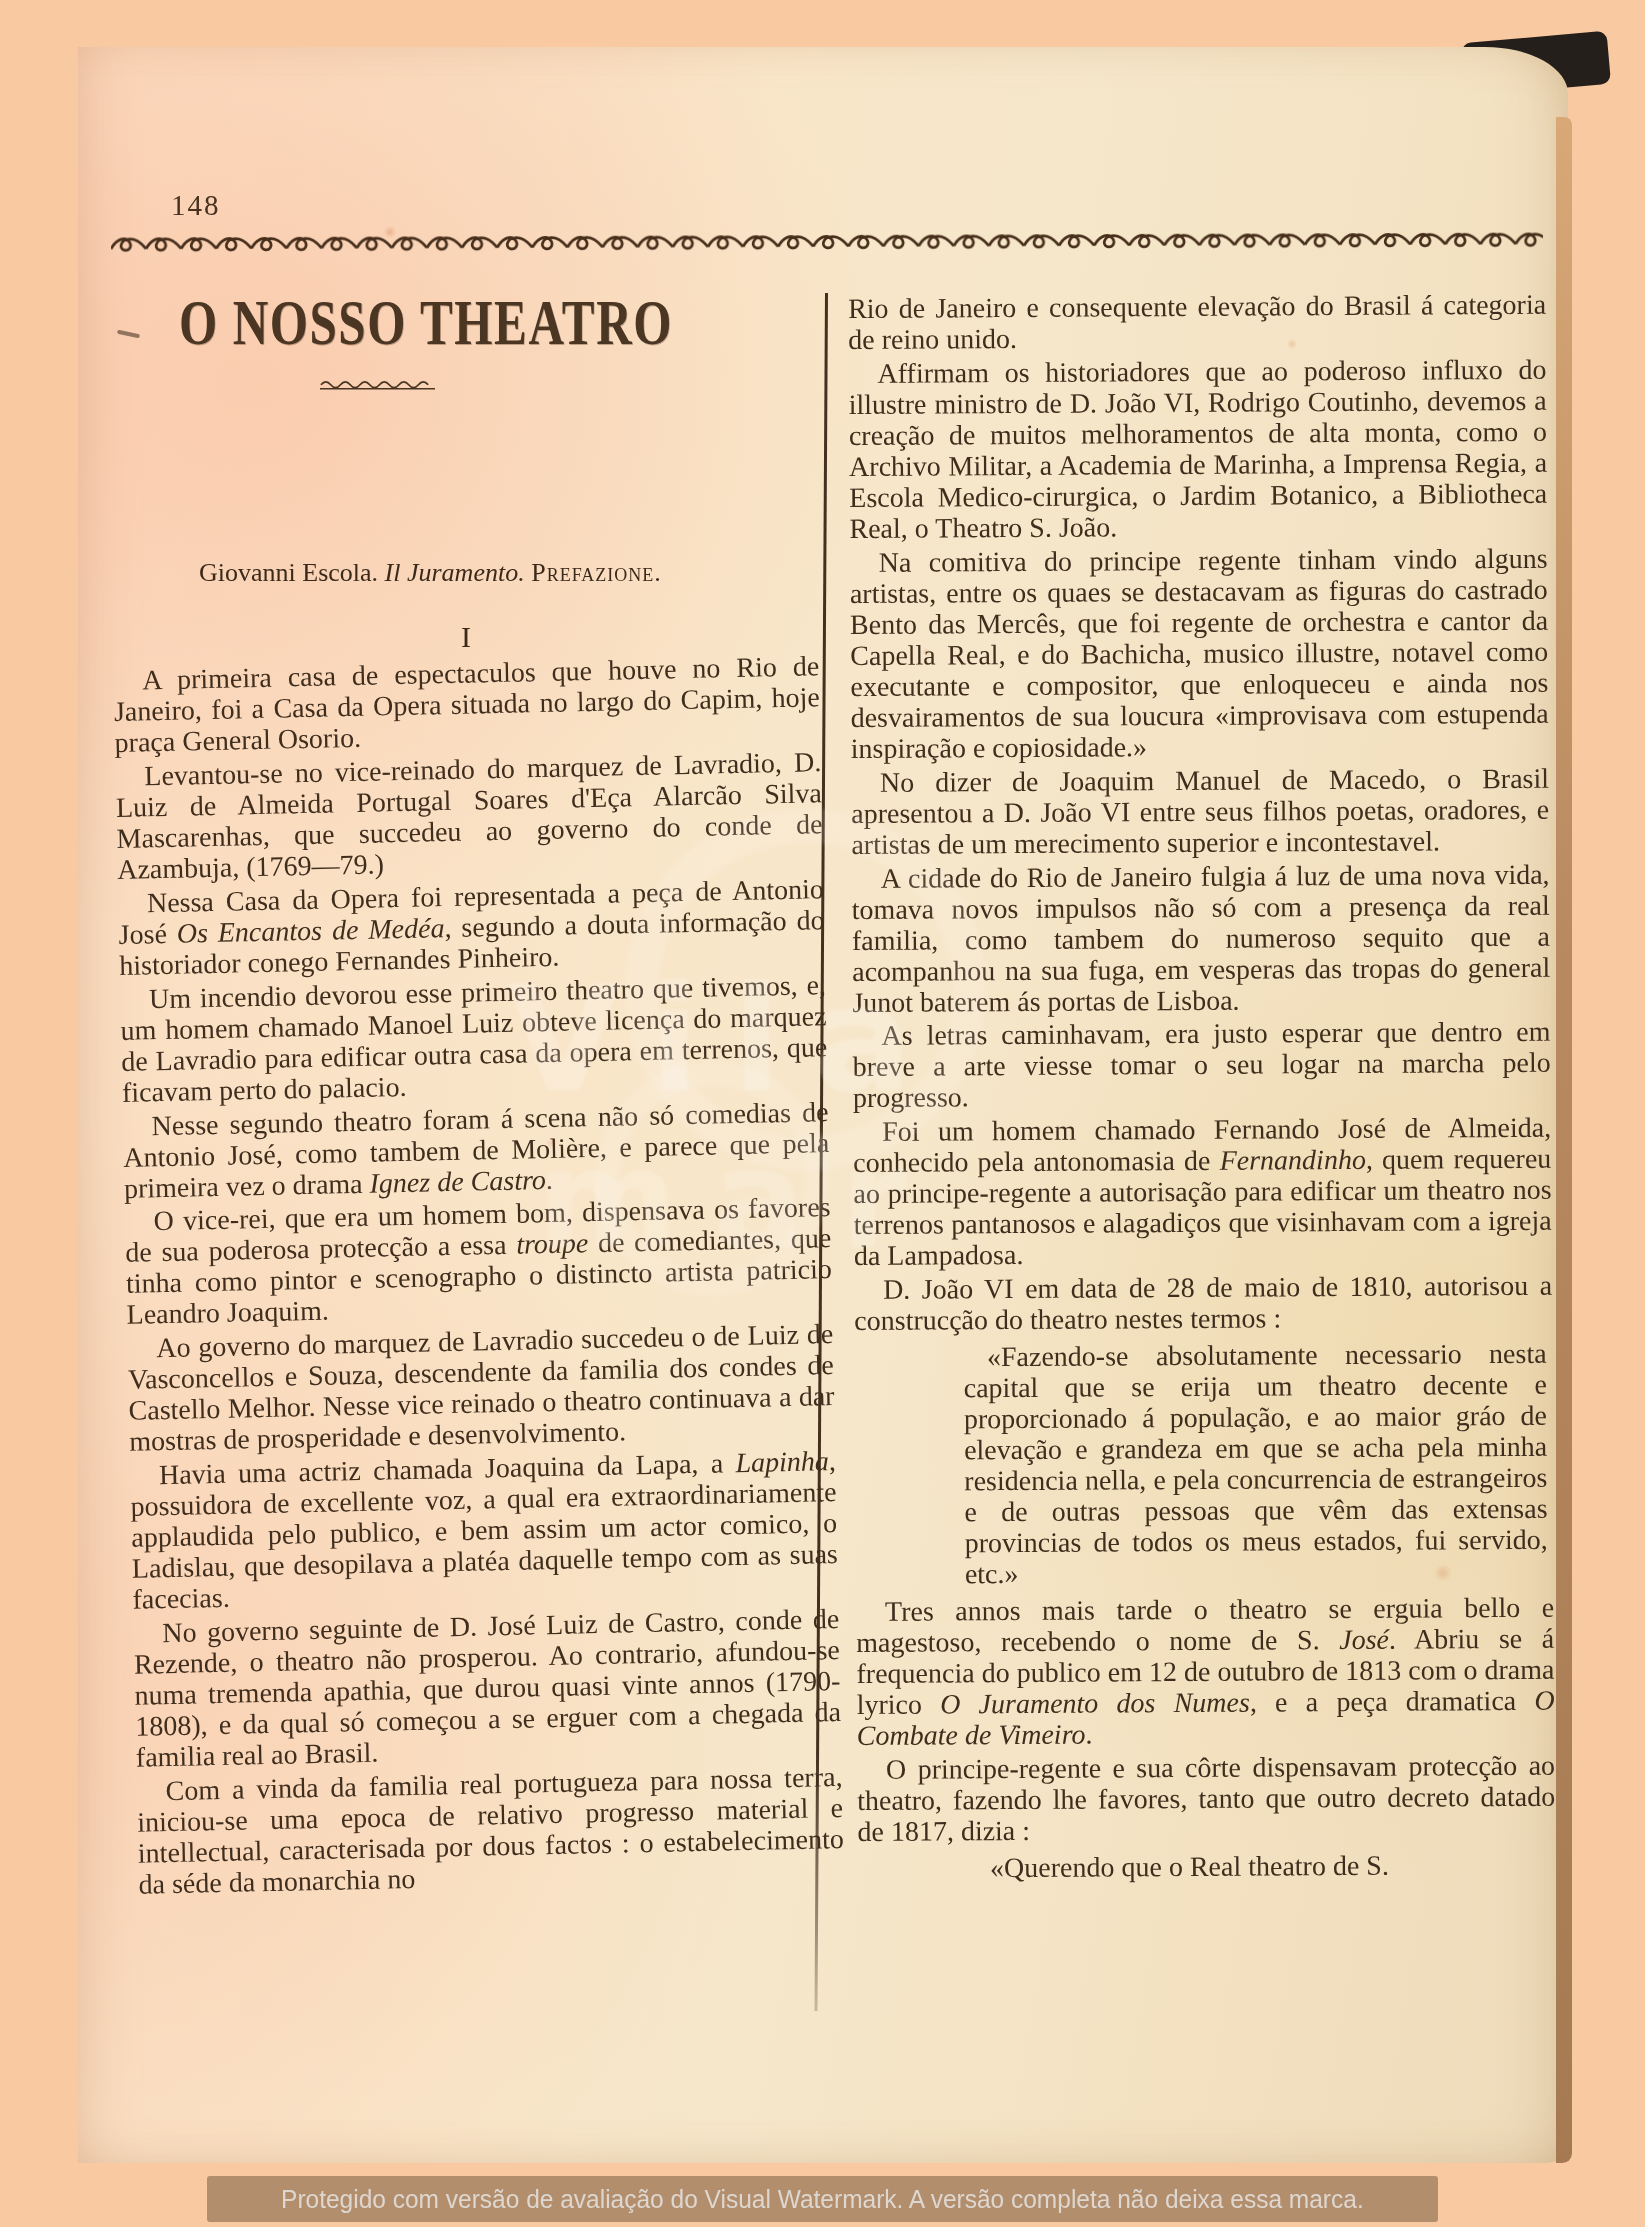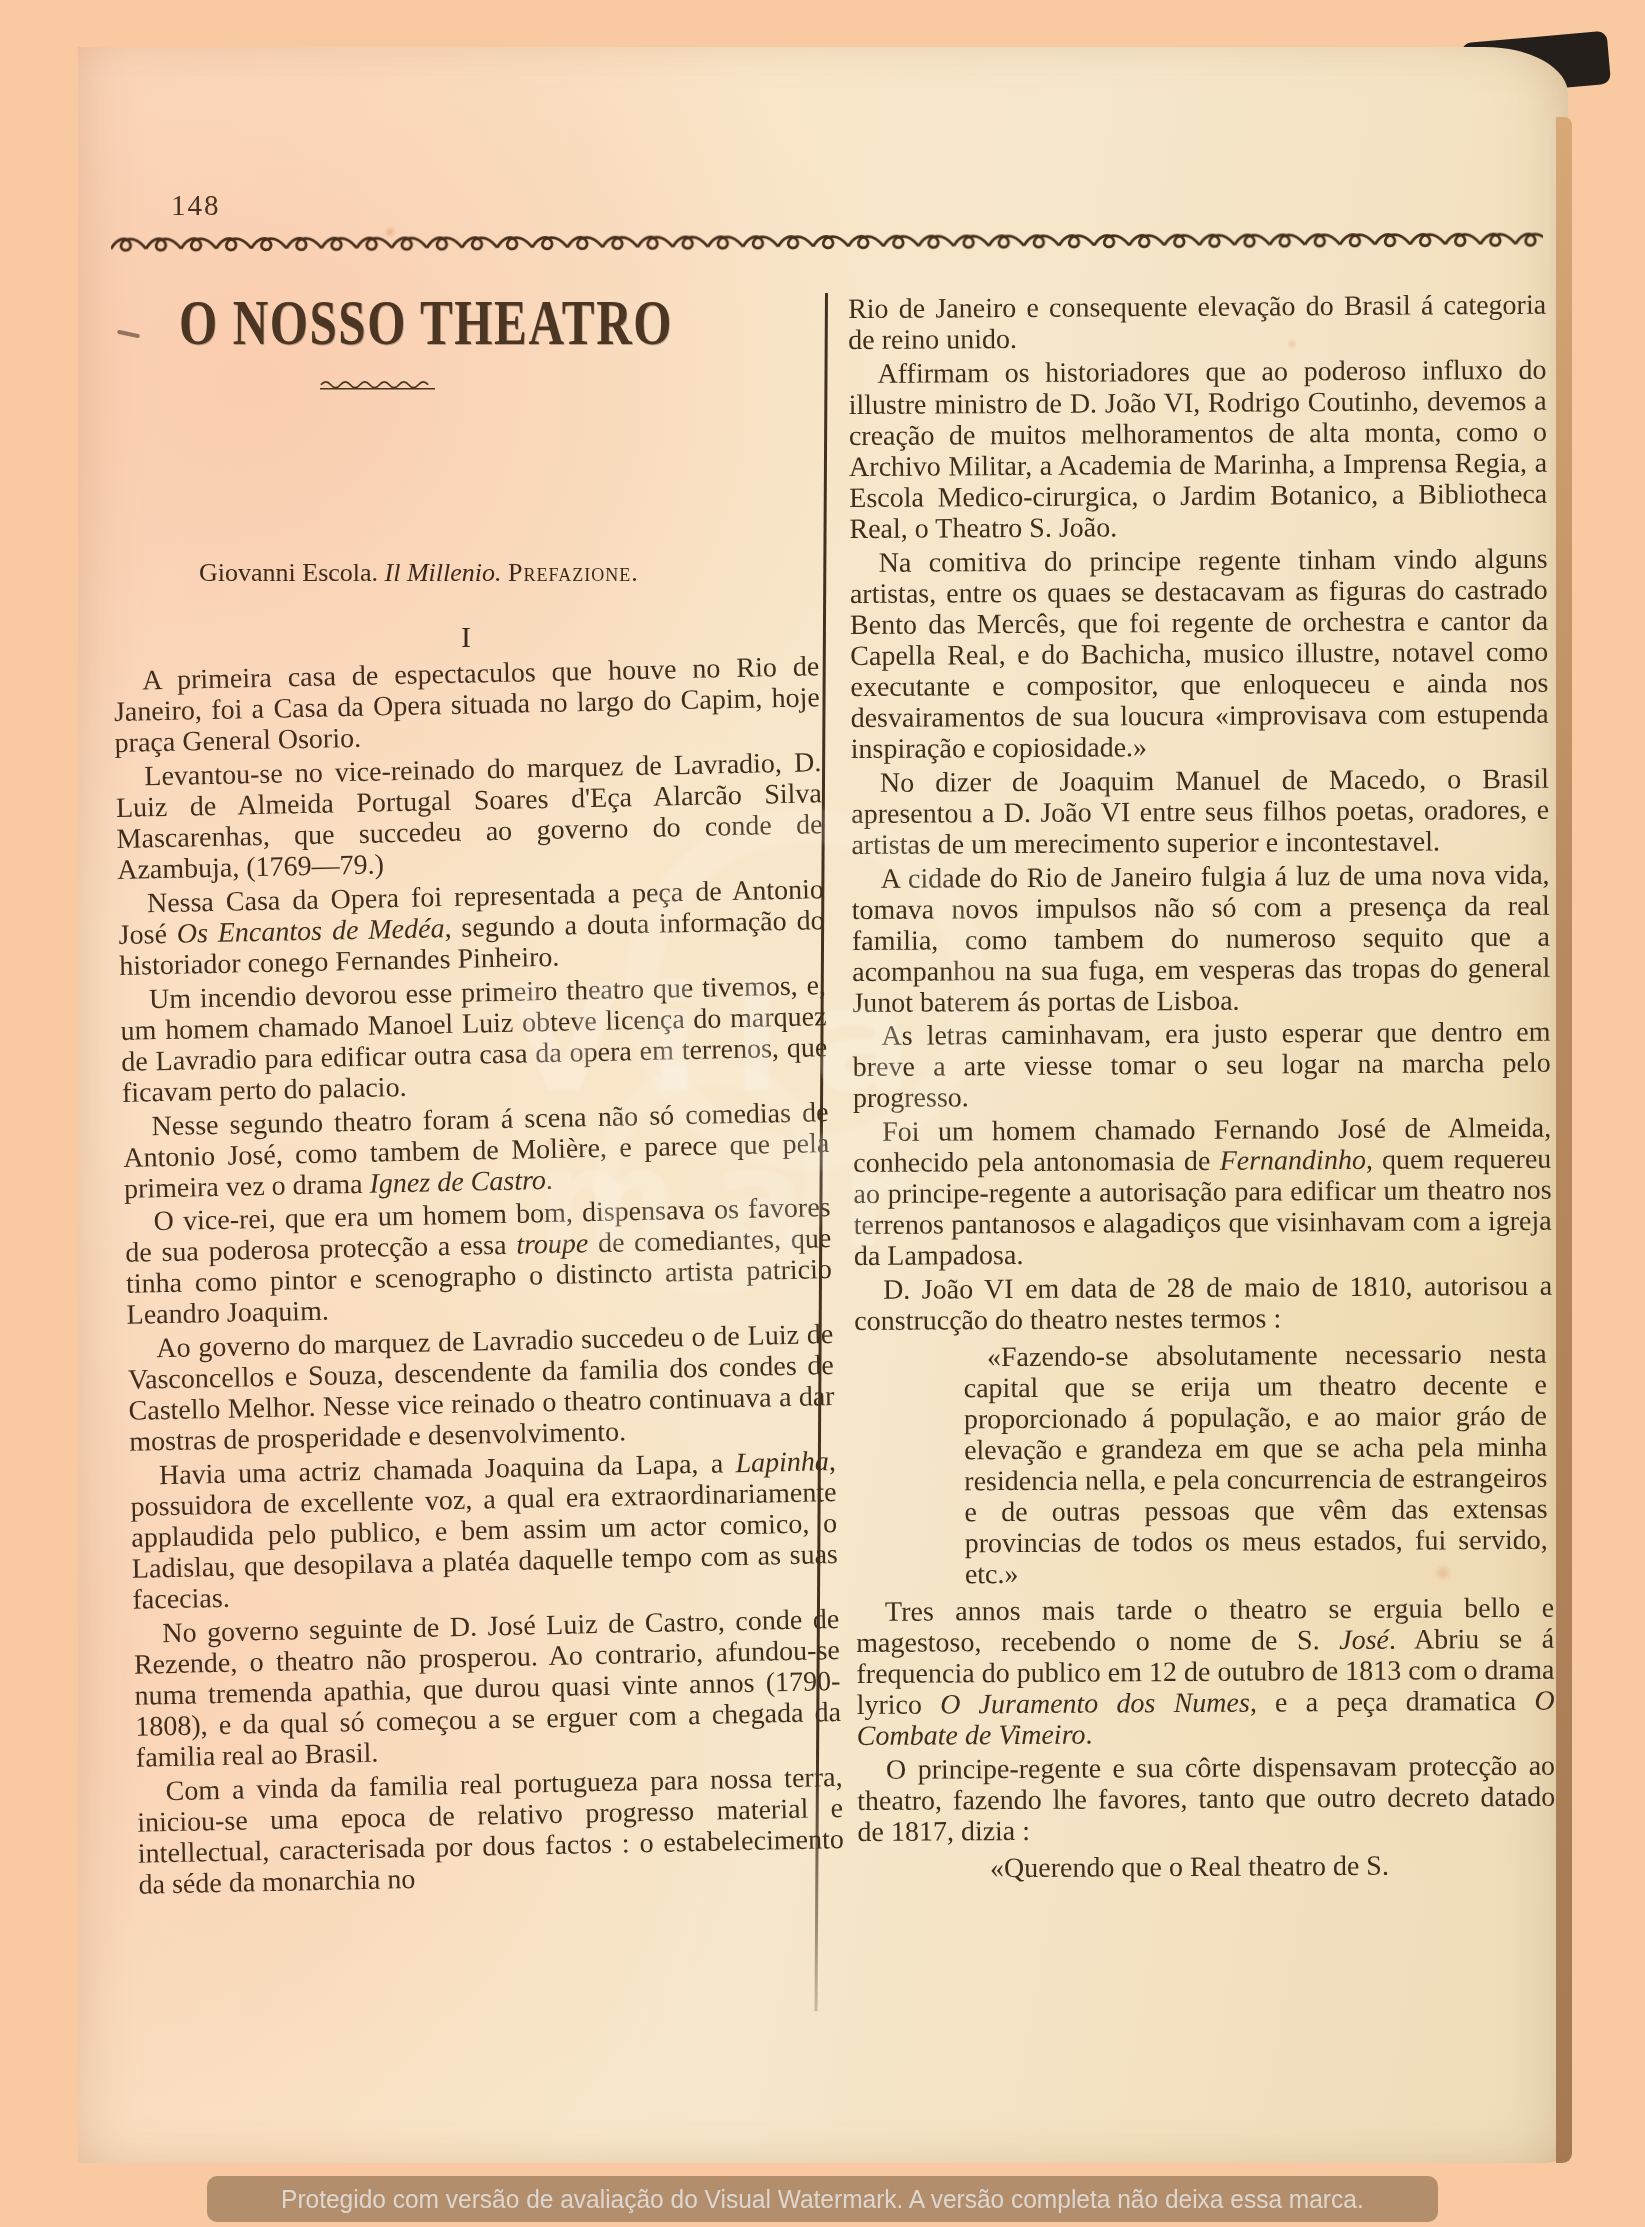--- a/index.html
+++ b/index.html
@@ -73,21 +73,21 @@
   .para.quote{margin:5.9px 5.9px 5.9px 109px;text-indent:23.4px;}
   .run-i{font-style:italic;}
   .run-sc{font-variant:small-caps;letter-spacing:1px;}
   
   .ghost{position:absolute;color:rgba(255,255,255,.22);filter:blur(1.5px);
     font-family:"DejaVu Sans","Liberation Sans",sans-serif;font-weight:bold;pointer-events:none;}
   .ghost-circle{position:absolute;border-radius:50%;pointer-events:none;filter:blur(2px);}
   
   .wm-bar{
     position:absolute;left:207px;top:2176px;width:1231px;height:46px;
-    background:rgba(122,92,68,.55);border-radius:10px;
+    background:rgba(122,92,68,.55);border-radius:3px;
     display:flex;align-items:center;justify-content:center;
   }
   .wm-bar span{
     font-family:"Liberation Sans",sans-serif;font-size:25px;color:#ded7d0;
     transform:scaleX(.98);white-space:nowrap;
   }
 </style>
 </head>
 <body>
 
@@ -108,21 +108,21 @@
   </svg>
 
   <div class="margin-mark"></div>
   <div class="article-title">O NOSSO THEATRO</div>
 
   <svg class="title-ornament" viewBox="0 0 122 16">
     <path d="M3 8 q5 -6 10 0 t10 0 t10 0 t10 0 t10 0 t10 0 t10 0 t10 0 t10 0 t10 0 t10 0" fill="none" stroke="#4a3522" stroke-width="1.8"></path>
     <path d="M2 12 H120" stroke="#4a3522" stroke-width="1.6"></path>
   </svg>
 
-  <div class="attribution"><span>Giovanni Escola. </span><span class="run-i">Il Millenio.</span><span> </span><span class="run-sc">Prefazione.</span></div>
+  <div class="attribution"><span>Giovanni Escola. </span><span class="run-i">Il Juramento.</span><span> </span><span class="run-sc">Prefazione.</span></div>
   <div class="section-number">I</div>
 
   <div class="divider"></div>
 
   <div class="col col-left">
       <p class="para"><span>A primeira casa de espectaculos que houve no Rio de Janeiro, foi a Casa da Opera situada no largo do Capim, hoje praça General Osorio.</span></p>
       <p class="para"><span>Levantou-se no vice-reinado do marquez de Lavradio, D. Luiz de Almeida Portugal Soares d'Eça Alarcão Silva Mascarenhas, que succedeu ao governo do conde de Azambuja, (1769—79.)</span></p>
       <p class="para"><span>Nessa Casa da Opera foi representada a peça de Antonio José </span><span class="run-i">Os Encantos de Medéa</span><span>, segundo a douta informação do historiador conego Fernandes Pinheiro.</span></p>
       <p class="para"><span>Um incendio devorou esse primeiro theatro que tivemos, e, um homem chamado Manoel Luiz obteve licença do marquez de Lavradio para edificar outra casa da opera em terrenos, que ficavam perto do palacio.</span></p>
       <p class="para"><span>Nesse segundo theatro foram á scena não só comedias de Antonio José, como tambem de Molière, e parece que pela primeira vez o drama </span><span class="run-i">Ignez de Castro</span><span>.</span></p>

